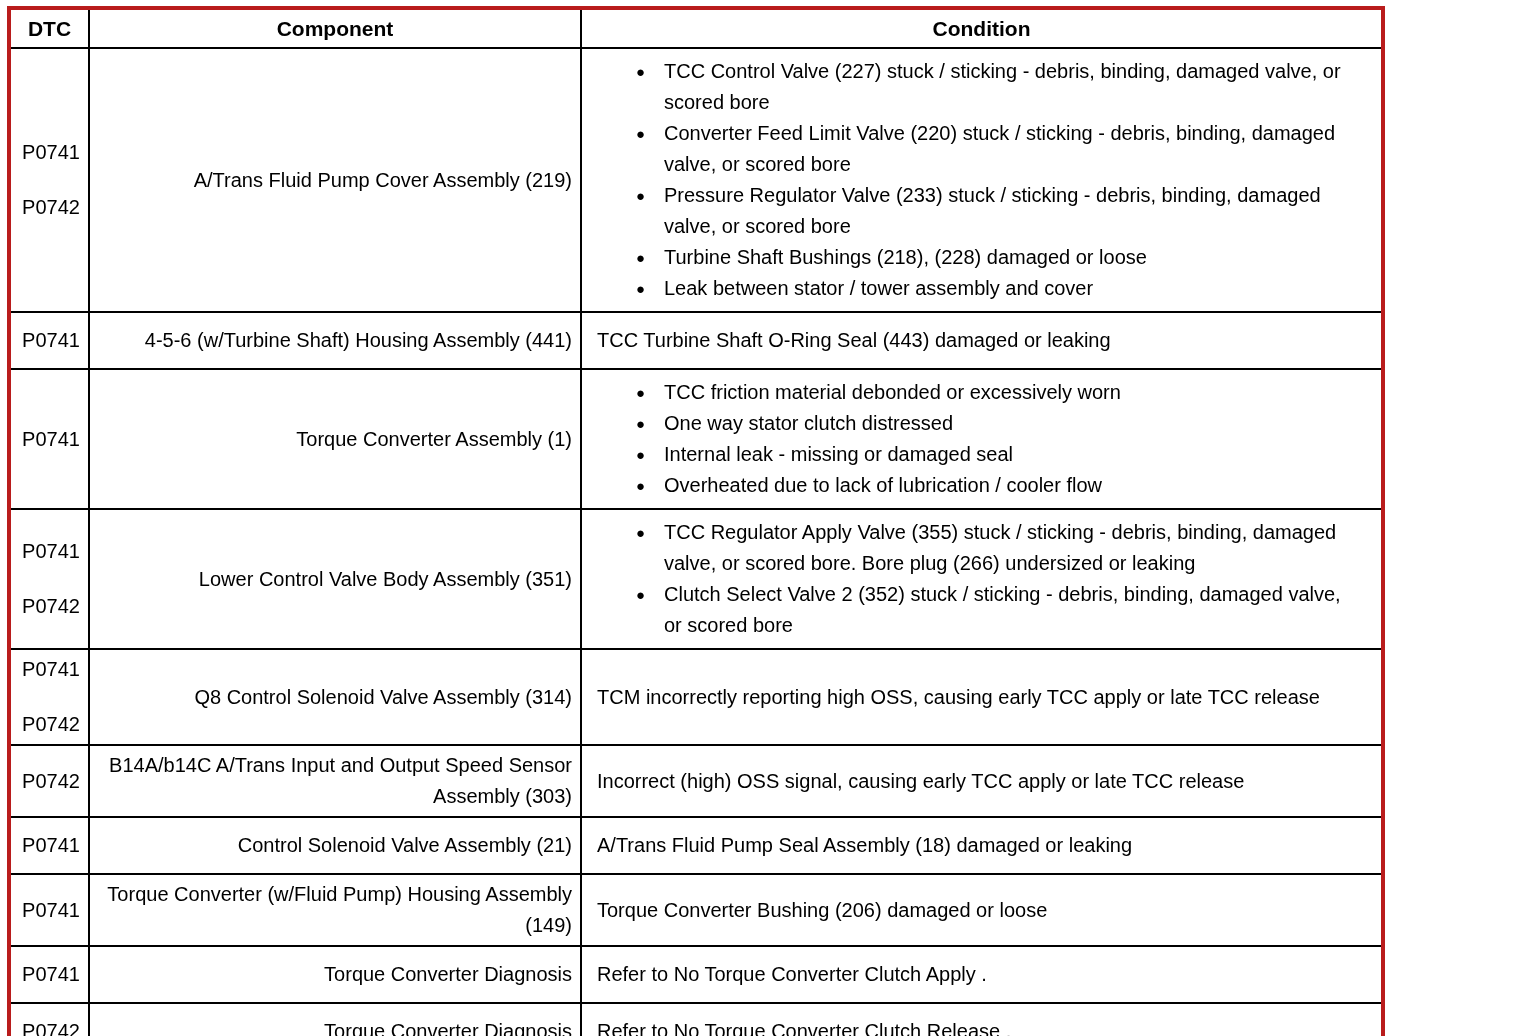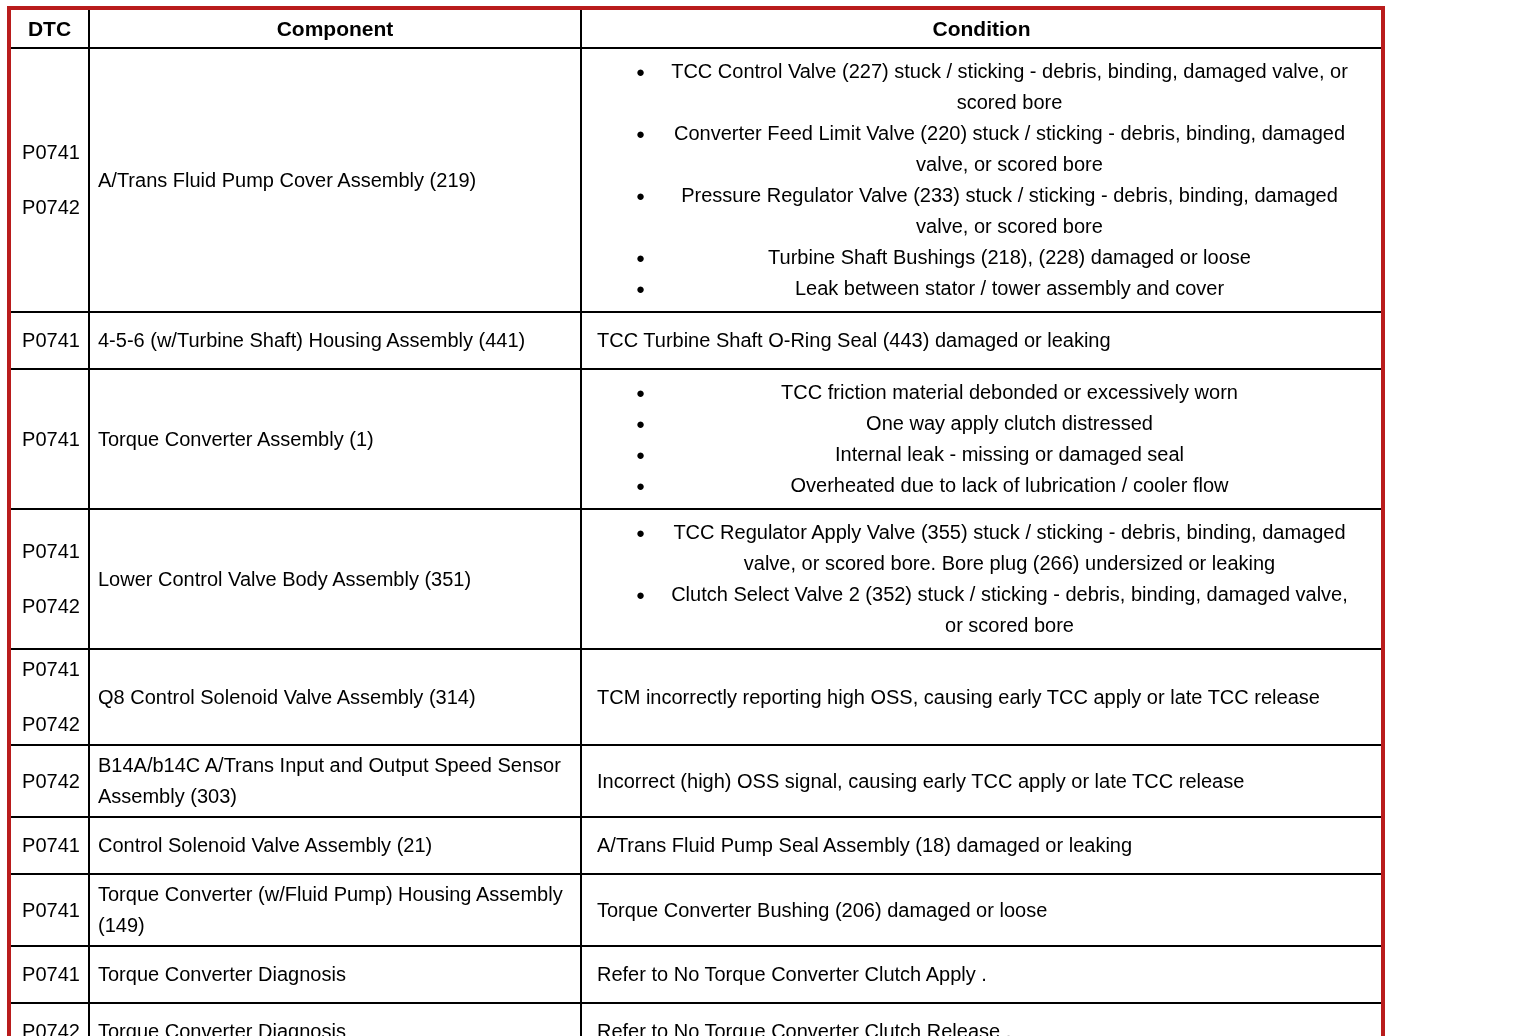--- a/index.html
+++ b/index.html
@@ -28,29 +28,28 @@
     overflow-wrap: break-word;
   }
   th {
     font-weight: bold;
     text-align: center;
     padding: 4px 6px;
     font-size: 21px;
     line-height: 1.4;
   }
   td.dtc-cell { padding: 4px 4px 4px 7px; text-align: center; }
-  td.component-cell { padding: 4px 8px 4px 8px; }
+  td.component-cell { padding: 4px 8px 4px 8px; text-align: right; }
   td.condition-cell { padding: 5px 10px 5px 8px; }
   .dtc-wrap { display: flex; flex-direction: column; justify-content: center; }
   .dtc-wrap.multi { gap: 24px; }
   ul.condition-list {
     margin: 2px 16px;
     padding: 0 0 0 30px;
     list-style: none;
-    text-align: center;
   }
   ul.condition-list li {
     position: relative;
     padding-left: 28px;
   }
   ul.condition-list li::before {
     content: "\25CF";
     position: absolute;
     left: 0;
     top: 0;
@@ -108,21 +107,21 @@
       <tr>
         <td class="dtc-cell">
           <div class="dtc-wrap">
             <div>P0741</div>
           </div>
         </td>
         <td class="component-cell">Torque Converter Assembly (1)</td>
         <td class="condition-cell">
           <ul class="condition-list">
             <li>TCC friction material debonded or excessively worn</li>
-            <li>One way apply clutch distressed</li>
+            <li>One way stator clutch distressed</li>
             <li>Internal leak - missing or damaged seal</li>
             <li>Overheated due to lack of lubrication / cooler flow</li>
           </ul>
         </td>
       </tr>
       <tr>
         <td class="dtc-cell">
           <div class="dtc-wrap multi">
             <div>P0741</div>
             <div>P0742</div>

